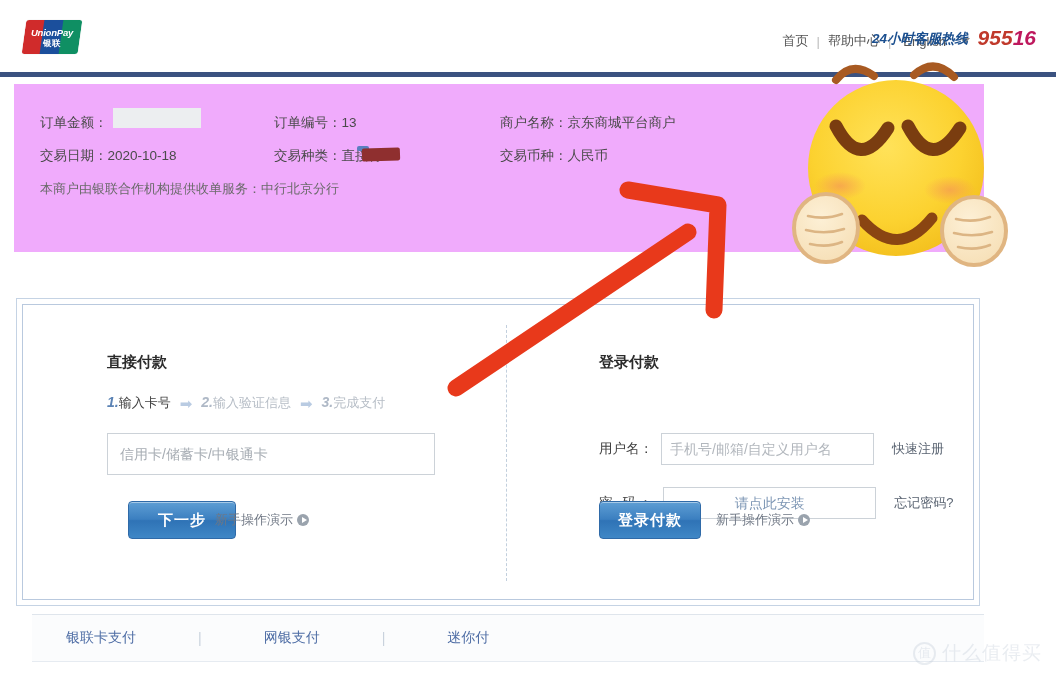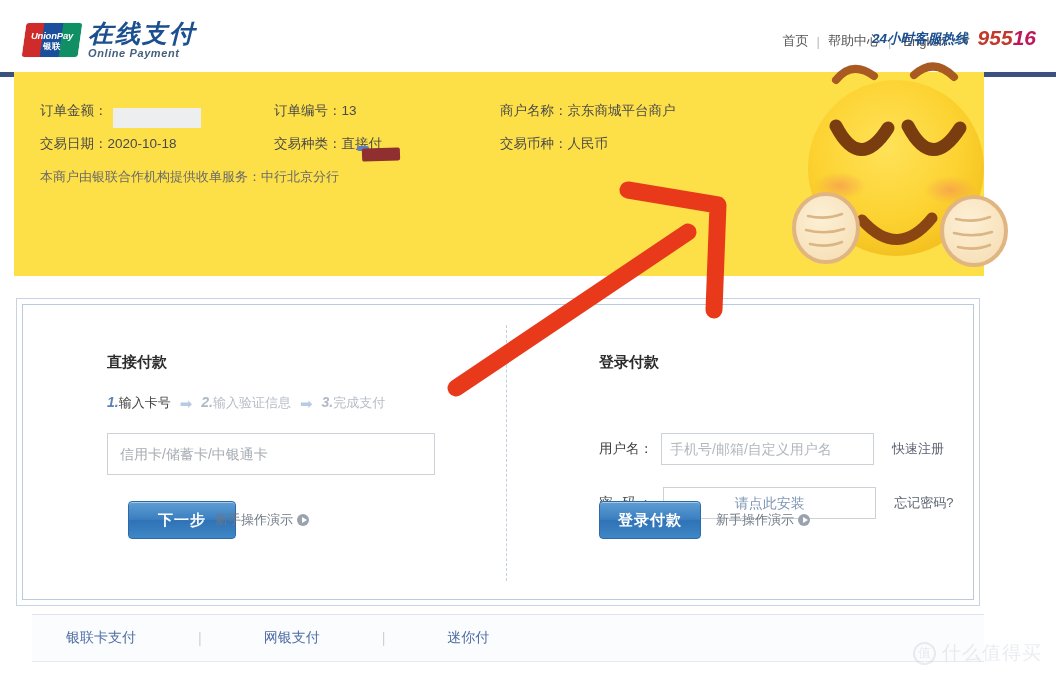--- a/index.html
+++ b/index.html
@@ -82,23 +82,23 @@
   .hn-red { color: #c0392b; }
   .hn-blue { color: #be185d; }
 
   .blue-rule {
     position: absolute; left: 0; top: 72px;
     width: 1056px; height: 5px; background: #3b5280;
   }
 
   
   .info-panel {
-    position: absolute; left: 14px; top: 72px;
-    width: 970px; height: 204px;
-    background: #fde047;
+    position: absolute; left: 14px; top: 84px;
+    width: 970px; height: 168px;
+    background: #f0abfc;
   }
   .info-row { position: absolute; font-size: 13.5px; color: #4a4a4a; white-space: nowrap; }
   .ir-label { color: #4a4a4a; }
   .ir-value { color: #4a4a4a; }
   .r1 { top: 30px; }
   .r2 { top: 63px; }
   .c1 { left: 26px; }
   .c2 { left: 260px; }
   .c3 { left: 486px; }
   .info-note {
@@ -280,24 +280,20 @@
 
     <div class="logo-wrap">
       <div class="up-logo">
         <div class="st up-s1"></div>
         <div class="st up-s2"></div>
         <div class="st up-s3"></div>
         <div class="up-txt">
           <span class="l1">UnionPay</span>
           <span class="l2">银联</span>
         </div>
-      </div>
-      <div>
-        <div class="brand-cn">在线支付</div>
-        <div class="brand-en">Online  Payment</div>
       </div>
     </div>
 
     <div class="nav">
       <a href="#">首页</a>
       <span class="sep">|</span>
       <a href="#">帮助中心</a>
       <span class="sep">|</span>
       <a href="#" class="lang">English</a>
       <span class="caret"></span>

